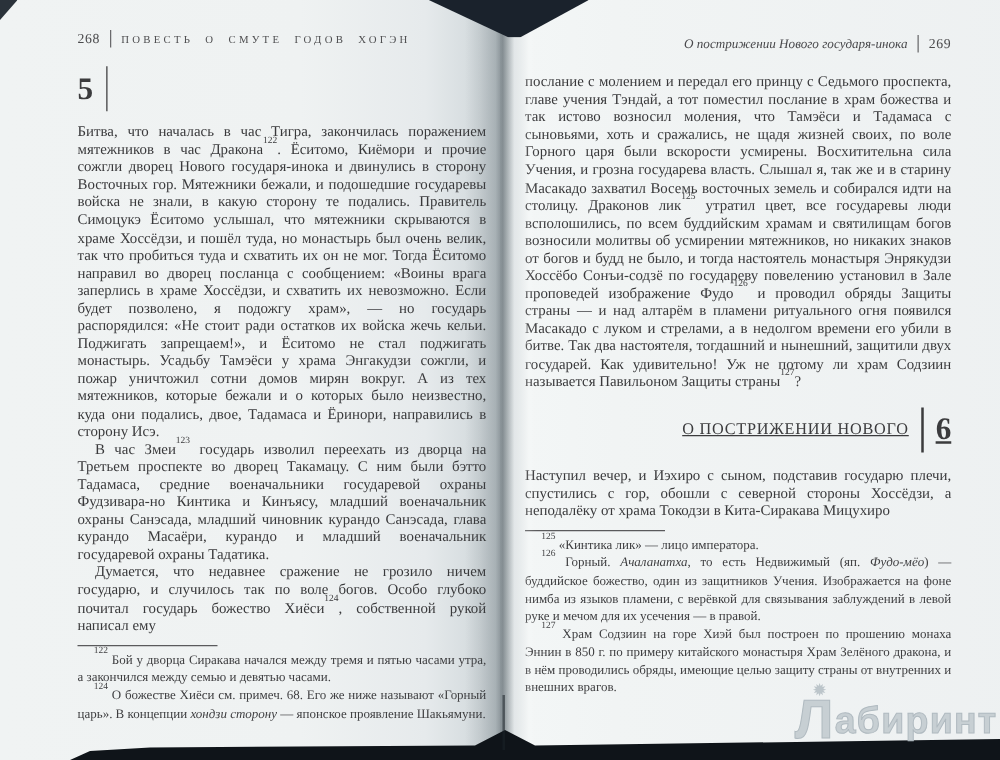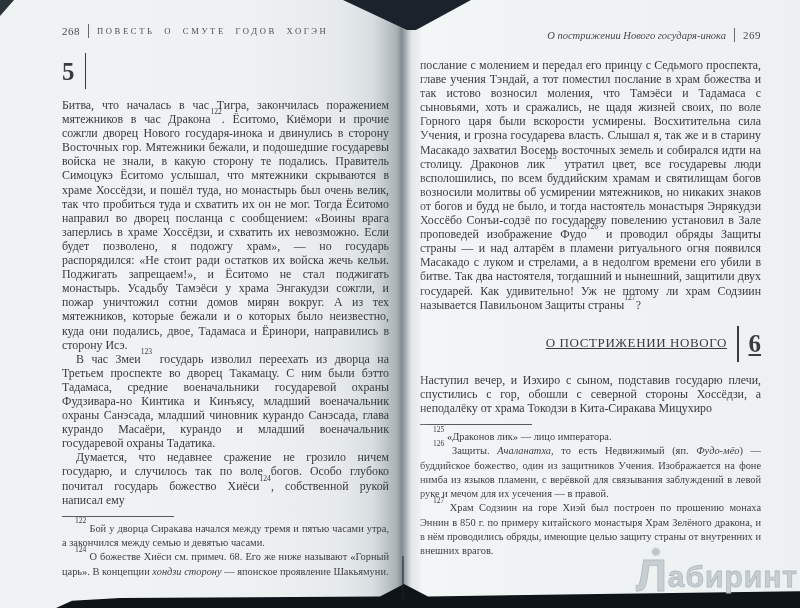--- a/index.html
+++ b/index.html
@@ -120,22 +120,22 @@
         <span class="chap-bar"></span>
         <span class="chap-num">6</span>
       </div>
 
       <div class="bodytext" style="margin-top:0;">
         <p><span>Наступил вечер, и Иэхиро с сыном, подставив государю плечи, спустились с гор, обошли с северной стороны Хоссёдзи, а неподалёку от храма Токодзи в Кита-Сиракава Мицухиро</span></p>
       </div>
 
       <div class="footnotes">
         <div class="fn-rule"></div>
-        <p><sup class="fnref">125</sup><span> «Драконов лик» — лицо императора.</span></p>
-        <p><sup class="fnref">126</sup><span> Защиты. </span><span class="it">Ачаланатха</span><span>, то есть Недвижимый (яп. </span><span class="it">Фудо-мёо</span><span>) — буддийское божество, один из защитников Учения. Изображается на фоне нимба из языков пламени, с верёвкой для связывания заблуждений в левой руке и мечом для их усечения — в правой.</span></p>
+        <p><sup class="fnref">125</sup><span> «Кинтика лик» — лицо императора.</span></p>
+        <p><sup class="fnref">126</sup><span> Горный. </span><span class="it">Ачаланатха</span><span>, то есть Недвижимый (яп. </span><span class="it">Фудо-мёо</span><span>) — буддийское божество, один из защитников Учения. Изображается на фоне нимба из языков пламени, с верёвкой для связывания заблуждений в левой руке и мечом для их усечения — в правой.</span></p>
         <p><sup class="fnref">127</sup><span> Храм Содзиин на горе Хиэй был построен по прошению монаха Эннин в 850 г. по примеру китайского монастыря Храм Зелёного дракона, и в нём проводились обряды, имеющие целью защиту страны от внутренних и внешних врагов.</span></p>
       </div>
 
     </div>
   </div>
 
   <div class="gutter-shade"></div>
   <div class="shadow shadow-top-gutter"></div>
   <div class="shadow shadow-corner-tl"></div>
   <div class="shadow shadow-bottom"></div>

